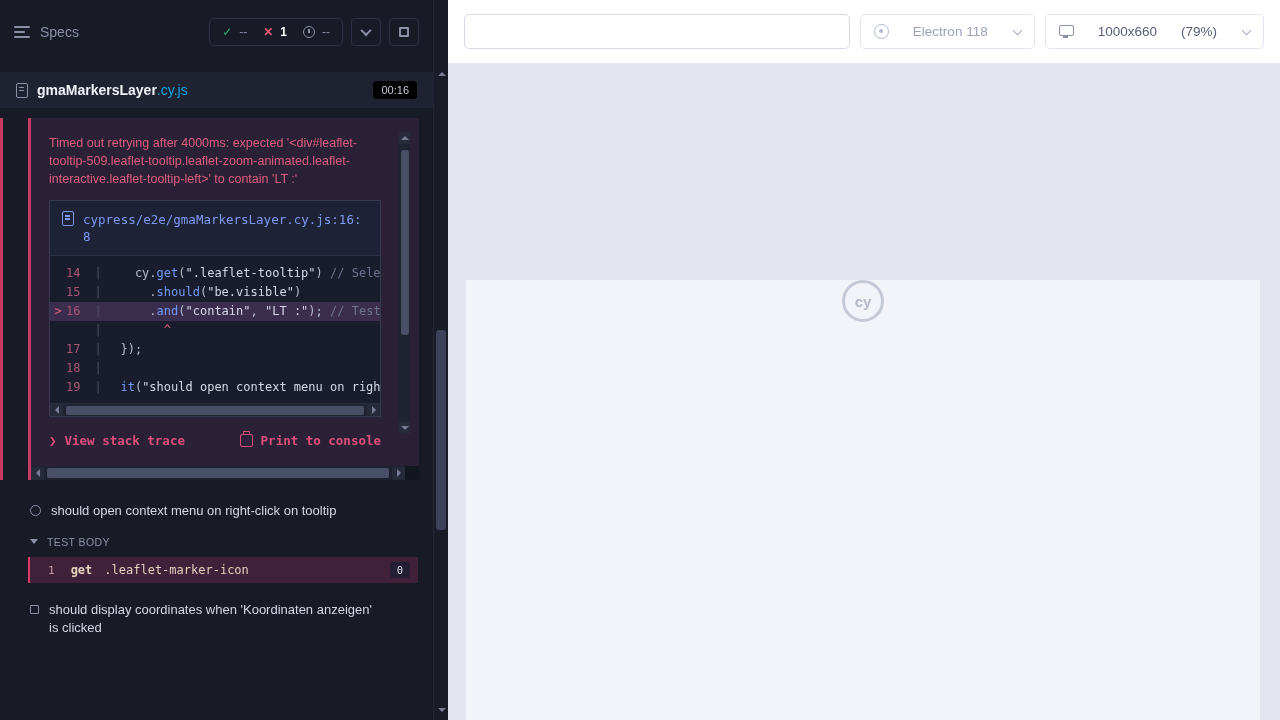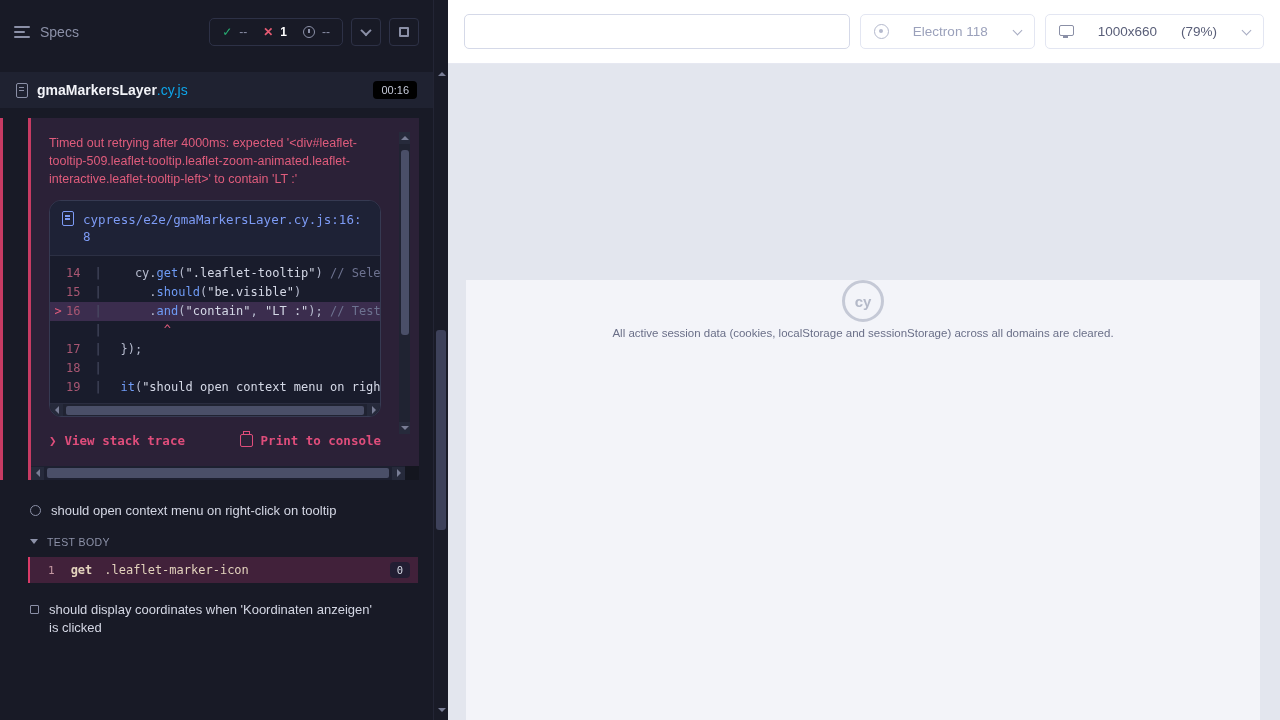--- a/index.html
+++ b/index.html
@@ -37,21 +37,21 @@
   .spec-name b{font-weight:bold;color:#f2f3f8}
   .spec-name i{font-style:normal;color:#0ea5e9}
   .duration{margin-left:auto;background:#000000;color:#c6cad9;font-size:11px;border-radius:4px;padding:3px 8px}
 
   .rep-body{flex:1;position:relative;overflow:hidden}
 
   
   .attempt{position:relative;margin:10px 14px 0 28px;background:#2b2137;border-left:3px solid #c73b63;padding:16px 38px 32px 18px}
   .fail-edge{position:absolute;left:-31px;top:0;bottom:0;width:3px;background:#c73b63}
   .err-msg{color:#e05c7c;font-size:12.5px;line-height:18px;word-break:break-word}
-  .code-frame{margin-top:12px;background:#191c2c;border:1px solid #363a52;border-radius:12px;overflow:hidden}
+  .code-frame{margin-top:12px;background:#191c2c;border:1px solid #363a52;border-radius:0;overflow:hidden}
   .cf-header{display:flex;gap:9px;padding:10px 12px;background:#1e2236;border-bottom:1px solid #2c3044;align-items:flex-start}
   .cf-file{color:#7d9bf5;font-family:"DejaVu Sans Mono",monospace;font-size:12.5px;line-height:17px;word-break:break-all;text-decoration:none;cursor:pointer}
   .cf-code{padding:8px 0 6px 0;font-family:"DejaVu Sans Mono",monospace;font-size:12px;line-height:19px;overflow:hidden}
   .cf-line{display:flex;height:19px;white-space:pre;overflow:hidden}
   .cf-line.hl{background:#3b2d4e}
   .cf-gt{width:16px;text-align:center;color:#e05c7c;flex:0 0 16px}
   .cf-ln{width:24px;text-align:left;color:#a85672;flex:0 0 24px}
   .cf-pipe{width:16px;text-align:center;color:#4d5168;flex:0 0 16px}
   .cf-c{color:#b6bbce}
   .cf-kw{color:#6f9bf5}
@@ -284,17 +284,16 @@
       <span class="vp-size">1000x660</span>
       <span class="vp-zoom">(79%)</span>
       <span class="sel-chev"></span>
     </button>
   </div>
 
   <div class="stage">
     <div class="aut-page">
       <div class="aut-content">
         <div class="cy-logo">cy</div>
-        <p class="aut-line">All active session data (cookies, localStorage and sessionStorage) across all domains are cleared.</p>
       </div>
     </div>
   </div>
 </main>
 
 </body></html>

